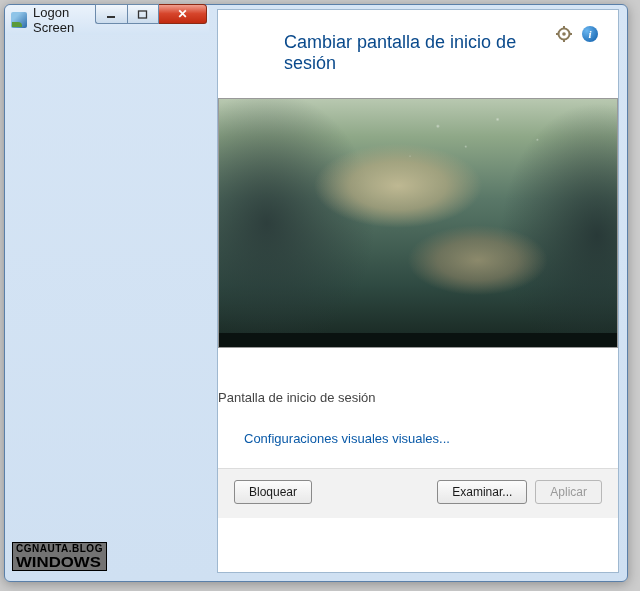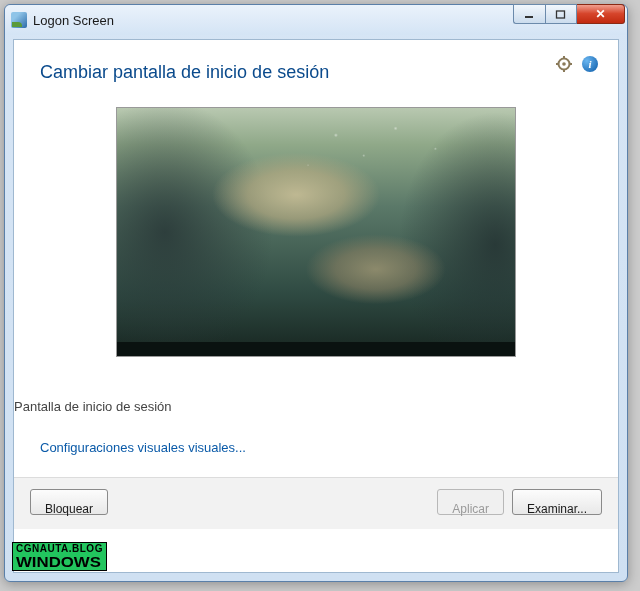--- a/index.html
+++ b/index.html
@@ -15,21 +15,21 @@
       position: absolute;
       top: 4px;
       left: 4px;
       width: 624px;
       height: 578px;
       background: linear-gradient(180deg, #d6e5f5 0%, #cfe0f2 100%);
       border: 1px solid #5a7fa8;
       border-radius: 6px;
       box-shadow: 0 2px 12px rgba(0,0,0,0.3);
       display: flex;
-      flex-direction: column;
+      flex-direction: row;
     }
     .titlebar {
       height: 30px;
       display: flex;
       align-items: center;
       padding: 0 2px 0 6px;
       background: linear-gradient(180deg, #eaf2fb 0%, #d4e4f5 100%);
       border-radius: 6px 6px 0 0;
     }
     .title-icon {
@@ -96,20 +96,21 @@
     .header-row {
       display: flex;
       align-items: flex-start;
       padding: 22px 20px 0 26px;
     }
     .page-title {
       font-size: 18px;
       color: #0a4a8c;
       font-weight: 400;
       flex: 1;
+      margin-left: 40px;
     }
     .header-icons {
       display: flex;
       gap: 10px;
       margin-top: -6px;
     }
     .small-icon {
       width: 16px;
       height: 16px;
       cursor: pointer;
@@ -180,42 +181,42 @@
     .footer {
       border-top: 1px solid #dcdcdc;
       margin-top: 22px;
       padding: 11px 16px 14px 16px;
       background: #f2f2f2;
       display: flex;
       align-items: center;
     }
     .btn {
       height: 24px;
-      padding: 12px 14px;
+      padding: 4px 14px;
       font-size: 12px;
       font-family: inherit;
       background: linear-gradient(180deg, #fcfcfc 0%, #e8e8e8 100%);
       border: 1px solid #8a8a8a;
       border-radius: 3px;
       cursor: pointer;
       color: #1a1a1a;
     }
     .btn:disabled {
       color: #9a9a9a;
       border-color: #b8b8b8;
       cursor: default;
       background: #f0f0f0;
     }
     .footer .spacer { flex: 1; }
     .footer .btn + .btn { margin-left: 8px; }
     .watermark {
       position: absolute;
       left: 12px;
       bottom: 20px;
-      background: #22c55e;
+      background: #737373;
       border: 1px solid #000;
       padding: 1px 3px 1px 3px;
       line-height: 1;
       z-index: 5;
     }
     .wm-top {
       font-size: 10px;
       letter-spacing: 0.5px;
       font-weight: bold;
       font-family: Arial, sans-serif;
@@ -279,22 +280,22 @@
       <div class="preview"></div>
     </div>
 
     <div class="sub-label">Pantalla de inicio de sesión</div>
 
     <div class="adv-link">Configuraciones visuales visuales...</div>
 
     <div class="footer">
       <button class="btn">Bloquear</button>
       <div class="spacer"></div>
+      <button class="btn">Examinar...</button>
       <button class="btn" disabled="">Aplicar</button>
-      <button class="btn">Examinar...</button>
     </div>
   </div>
 </div>
 
 <div class="watermark">
   <div class="wm-top">CGNAUTA.BLOG</div>
   <div class="wm-bot">WINDOWS</div>
 </div>
 
 </body></html>

